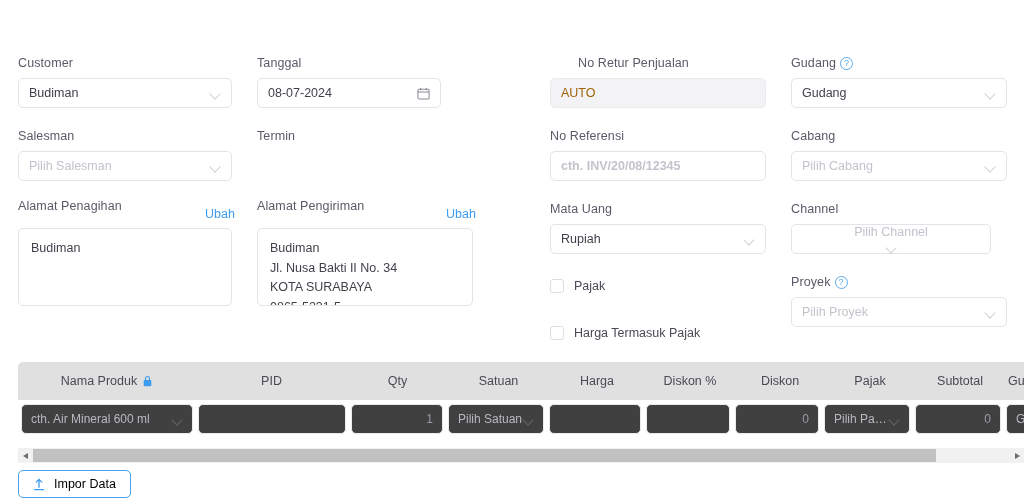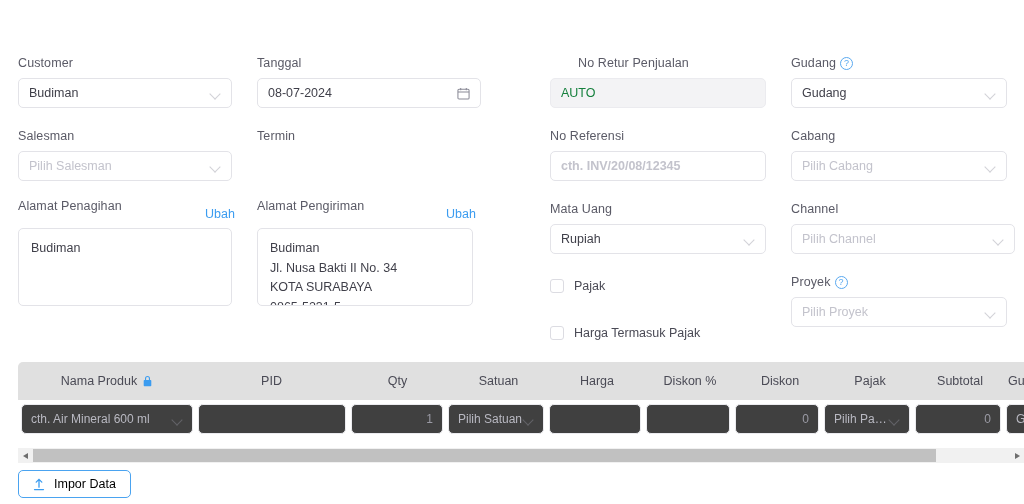--- a/index.html
+++ b/index.html
@@ -33,21 +33,21 @@
   .lbl {
     position:absolute; font-size:12.5px; color:#5a5a66;
     letter-spacing:.1px; white-space:nowrap;
   }
   .fld {
     position:absolute; height:30px; border:1px solid #e3e3e8;
     border-radius:5px; background:#fff; display:flex; align-items:center;
     padding:0 10px; font-size:12.5px; color:#3f3f49; cursor:pointer;
   }
   .fld.ph { color:#c3c3cc; }
-  .fld.disabled { background:#f3f3f5; border-color:#ebebef; color:#15803d; cursor:default; }
+  .fld.disabled { background:#f3f3f5; border-color:#ebebef; color:#a16207; cursor:default; }
   .fld .val { flex:1; overflow:hidden; white-space:nowrap; text-overflow:ellipsis; }
   .chev { width:11px; height:11px; flex:0 0 11px; position:relative; opacity:.45; }
   .chev::before {
     content:""; position:absolute; left:1px; top:2px; width:7px; height:7px;
     border-right:1.4px solid #9a9aa6; border-bottom:1.4px solid #9a9aa6;
     transform:rotate(45deg);
   }
   .cal { width:13px; height:13px; flex:0 0 13px; position:relative; }
   .cal svg { display:block; }
 
@@ -139,21 +139,21 @@
 <div class="page">
 
 
   <div class="lbl" style="left:18px; top:56px;">Customer</div>
   <div class="fld" style="left:18px; top:78px; width:214px;">
     <span class="val">Budiman</span>
     <span class="chev"></span>
   </div>
 
   <div class="lbl" style="left:257px; top:56px;">Tanggal</div>
-  <div class="fld" style="left:257px; top:78px; width:224px;">
+  <div class="fld" style="left:257px; top:78px; width:184px;">
     <span class="val">08-07-2024</span>
     <span class="cal">
       <svg viewBox="0 0 14 14" width="13" height="13" fill="none" stroke="#8a8a96" stroke-width="1.1">
         <rect x="1" y="2.5" width="12" height="10.5" rx="1.2"></rect>
         <path d="M1 5.5h12M4 1v2.6M10 1v2.6"></path>
       </svg>
     </span>
   </div>
 
   <div class="lbl" style="left:550px; top:56px;margin-left:28px;">No Retur Penjualan</div>
@@ -203,21 +203,21 @@
     <div>0865-5231-5</div>
   </div>
 
   <div class="lbl" style="left:550px; top:202px;">Mata Uang</div>
   <div class="fld" style="left:550px; top:224px; width:216px;">
     <span class="val">Rupiah</span>
     <span class="chev"></span>
   </div>
 
   <div class="lbl" style="left:791px; top:202px;">Channel</div>
-  <div class="fld ph" style="left:791px; top:224px; width:224px;">
+  <div class="fld ph" style="left:791px; top:224px; width:200px;flex-direction:column;">
     <span class="val">Pilih Channel</span>
     <span class="chev"></span>
   </div>
 
   <div class="cbrow" style="left:550px; top:279px;">
     <span class="cbox"></span>
     <span class="cblbl">Pajak</span>
   </div>
   <div class="cbrow" style="left:550px; top:326px;">
     <span class="cbox"></span>

